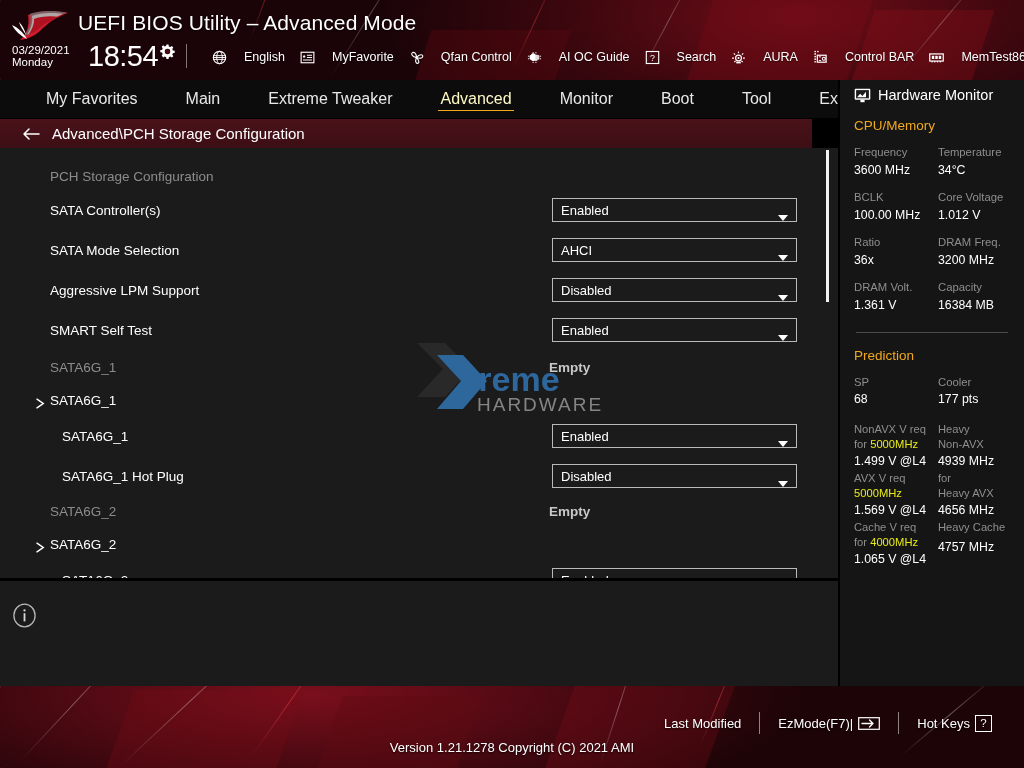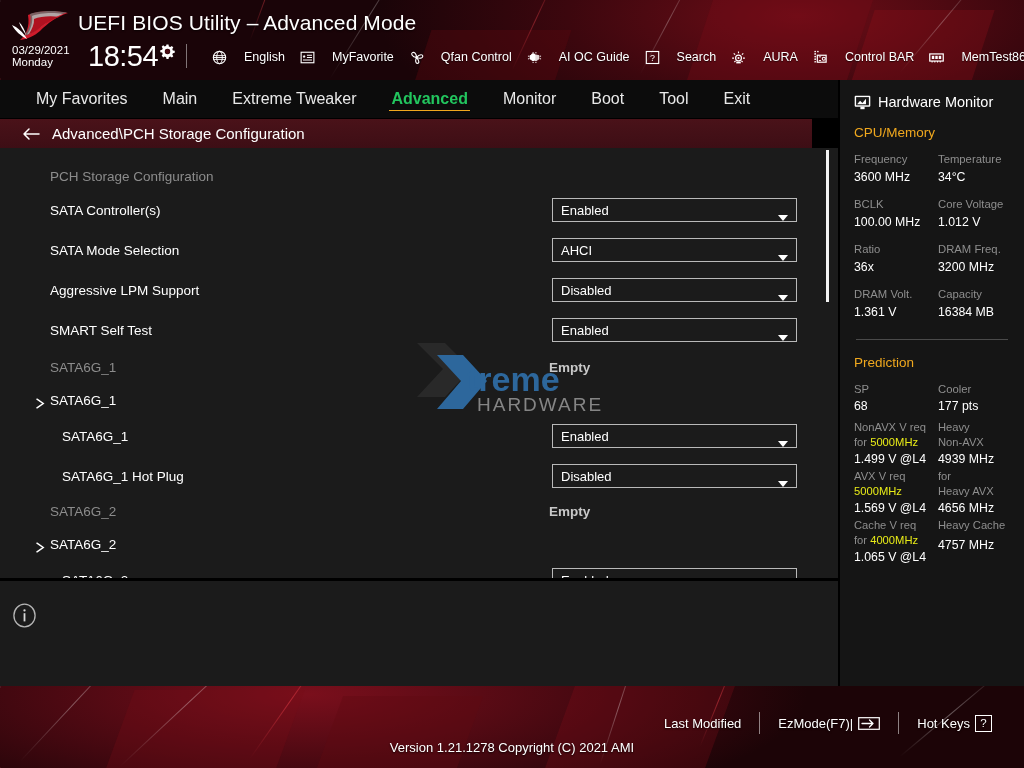--- a/index.html
+++ b/index.html
@@ -51,28 +51,28 @@
   
   .toolbar { position: absolute; left: 212px; top: 45px; height: 24px; display: flex; align-items: center; gap: 15px; }
   .tb-item { display: flex; align-items: center; gap: 17px; cursor: pointer; }
   .tb-item span.lbl { font-size: 12.5px; color: #fff; white-space: nowrap; text-shadow: 0 1px 1px rgba(0,0,0,.6); }
   .tb-ic { width: 15px; height: 15px; flex: 0 0 15px; }
 
   
   .navbar {
     position: absolute; left: 0; top: 80px; width: 838px; height: 38px;
     background: #0c0c0c;
-    display: flex; align-items: center; padding-left: 20px; gap: 3px;
+    display: flex; align-items: center; padding-left: 30px; gap: 16px;
   }
   .navtab {
     font-size: 16px; color: #e9e9e9; padding: 0 16px; height: 38px;
     display: flex; align-items: center; cursor: pointer; position: relative;
     white-space: nowrap;
   }
-  .navtab.active { color: #22c55e; font-weight: bold; }
+  .navtab.active { color: #fef9c3; }
   .navtab.active::after {
     content: ""; position: absolute; left: 14px; right: 14px; bottom: 7px;
     height: 1.5px; background: #f0a81e;
   }
 
   
   .crumb {
     position: absolute; left: 0; top: 119px; width: 812px; height: 29px;
     background: linear-gradient(180deg,#4a1219 0%, #3d0e15 100%);
     display: flex; align-items: center; padding-left: 22px; gap: 12px;
@@ -116,31 +116,31 @@
     background: #1b1b1b; border-top: 3px solid #000;
   }
   .info-ic { position: absolute; left: 12px; top: 22px; width: 25px; height: 25px; }
 
   
   .sidebar {
     position: absolute; left: 838px; top: 80px; width: 186px; height: 606px;
     background: #151515; border-left: 2px solid #000;
     padding: 0 14px;
   }
-  .hm-head { display: flex; align-items: center; gap: 7px; padding-top: 14px; }
+  .hm-head { display: flex; align-items: center; gap: 7px; padding-top: 7px; }
   .hm-ic { width: 17px; height: 15px; flex: 0 0 17px; }
   .hm-title { font-size: 14.5px; color: #fff; }
   .hm-sect { font-size: 13.5px; color: #f0a81e; margin-top: 15px; }
   .hm-grid { display: grid; grid-template-columns: 84px 1fr; row-gap: 1px; margin-top: 11px; }
   .hm-k { font-size: 11.3px; color: #8e8e8e; line-height: 16px; }
   .hm-v { font-size: 12.3px; color: #fff; line-height: 19px; margin-bottom: 8px; }
   .hm-rule { height: 1px; background: #4a4a4a; margin: 9px 2px 0 2px; }
   .pred-grid { display: grid; grid-template-columns: 84px 1fr; margin-top: 11px; }
   .pg-k { font-size: 11.3px; color: #8e8e8e; line-height: 16px; }
-  .pg-v { font-size: 12.3px; color: #fff; line-height: 19px; }
+  .pg-v { font-size: 12.3px; color: #fff; line-height: 19px; margin-bottom: 9px; }
   .pc { margin-bottom: 1px; }
   .pc-k { font-size: 11.2px; color: #8e8e8e; line-height: 15px; }
   .pc-hl { color: #e8eb17; }
   .pc-v { font-size: 12.3px; color: #fff; line-height: 18px; }
   .pc-r { font-size: 11.2px; color: #8e8e8e; line-height: 15px; }
 
   
   .footer {
     position: absolute; left: 0; top: 686px; width: 1024px; height: 82px;
     background:

